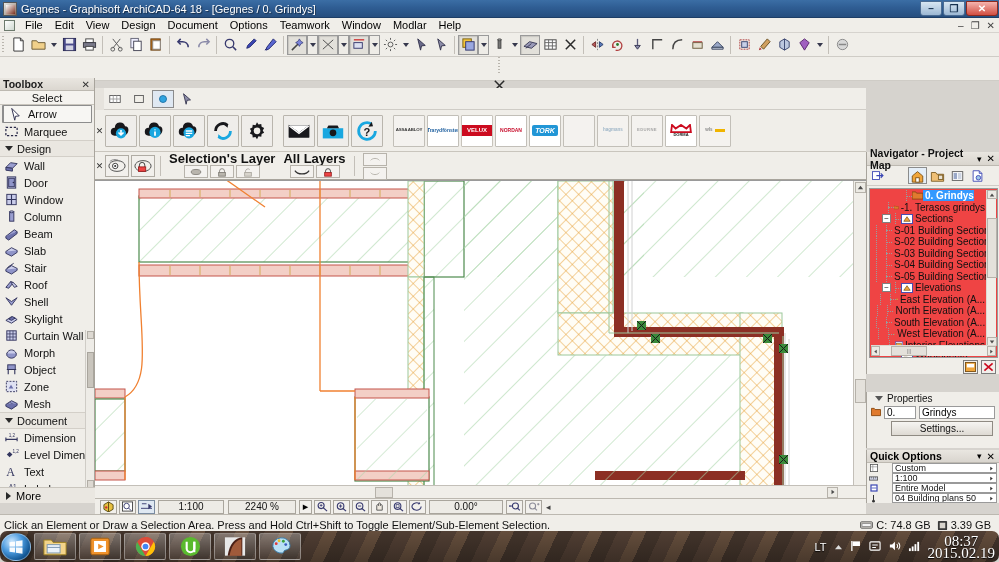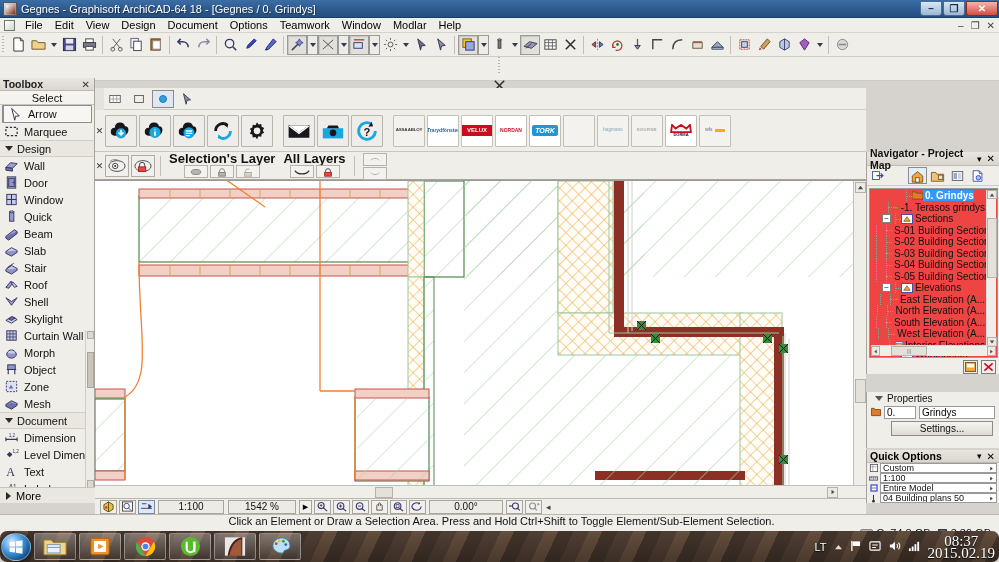--- a/index.html
+++ b/index.html
@@ -273,35 +273,35 @@
     position:absolute; left:866px; top:450px; width:133px; height:53px; background:#f0eee9;
     border-left:1px solid #a8a49c;
     text-align:right;
   }
   .qo-title {
     height:13px; background:linear-gradient(to bottom,#e9e6e0,#d9d5ce);
     display:flex; align-items:center; border-bottom:1px solid #bdb9b1;
   }
   .qo-title b{ font-size:10.5px; padding-left:3px; }
   .qo-title .r{ margin-left:auto; display:flex; gap:5px; padding-right:4px; align-items:center; }
-  .qo-row { height:10px; display:flex; align-items:center; gap:2px; padding:0 2px; margin-top:0px; }
+  .qo-row { height:10px; display:flex; align-items:center; gap:14px; padding:0 2px; margin-top:0px; }
   .qo-ico { width:9px;height:9px; display:flex;align-items:center;justify-content:center; flex:0 0 auto;}
   .qo-combo {
     flex:1; height:10px; background:#fff; border:1px solid #9a9a9a;
     display:flex; align-items:center; font-size:9px; color:#111; padding-left:2px;
     position:relative; overflow:hidden;
   }
   .qo-combo .ar { position:absolute; right:1px; top:1px; width:8px;height:6px;
      display:flex;align-items:center;justify-content:center; }
 
   
   .statusbar {
     position:absolute; left:0; top:514px; width:999px; height:21px;
     background:#f0eee9; border-top:1px solid #bcb8b0;
-    display:flex; align-items:center; font-size:11px; color:#111;flex-direction:column;
+    display:flex; align-items:center; font-size:11px; color:#111;
   }
   .statusbar .msg { padding-left:4px; }
   .statusbar .right { margin-left:auto; display:flex; align-items:center; gap:6px; padding-right:8px; }
   .st-chip { display:flex; align-items:center; gap:3px; }
 
   
   .taskbar {
     position:absolute; left:0; top:531px; width:999px; height:31px;
     background:
       linear-gradient(to bottom, rgba(30,20,15,.35), rgba(20,14,10,.55)),
@@ -848,21 +848,21 @@
             <path d="M8 2.5v11M3 8h10" stroke="#33355e" stroke-width="1.2"></path>
           </svg>
         <span>Window</span>
       </div>
 
       <div class="tbx-item">
         <svg class="tbx-ico" viewBox="0 0 16 16">
             <rect x="6" y="3" width="4.5" height="10" fill="#9a9ed0" stroke="#33355e"></rect>
             <ellipse cx="8.2" cy="3" rx="2.3" ry="1" fill="#c9ccea" stroke="#33355e"></ellipse>
           </svg>
-        <span>Quick</span>
+        <span>Column</span>
       </div>
 
       <div class="tbx-item">
         <svg class="tbx-ico" viewBox="0 0 16 16">
             <path d="M2 11l9-7 3 2-9 7z" fill="#9a9ed0" stroke="#33355e"></path>
             <path d="M2 11v2l3 2 9-7v-2" fill="#6c70ab" stroke="#33355e"></path>
           </svg>
         <span>Beam</span>
       </div>
 
@@ -1328,21 +1328,21 @@
         </svg>
     </div>
     <div class="sbtn" style="background:#dfe8f2;border-color:#7a8ba0">
       <svg width="13" height="11" viewBox="0 0 14 12">
           <path d="M1 8h12" stroke="#36386e"></path>
           <path d="M9 3l4 3-4 3z" fill="#36386e"></path>
           <path d="M2 3h5" stroke="#36386e"></path>
         </svg>
     </div>
     <div class="sfield" style="width:66px">1:100</div>
-    <div class="sfield" style="width:68px">1542 %</div>
+    <div class="sfield" style="width:68px">2240 %</div>
     <div class="sbtn" style="width:13px">▸</div>
 
     <div class="sbtn">
       <svg width="13" height="11" viewBox="0 0 14 12">
           <circle cx="5.5" cy="5" r="3.3" fill="none" stroke="#36386e" stroke-width="1.2"></circle>
           <path d="M8 7.5L12 11" stroke="#36386e" stroke-width="1.3"></path>
           <path d="M4 4.8h3M5.5 3.4v2.8" stroke="#36386e" stroke-width=".9"></path>
         </svg>
     </div>
     <div class="sbtn">

